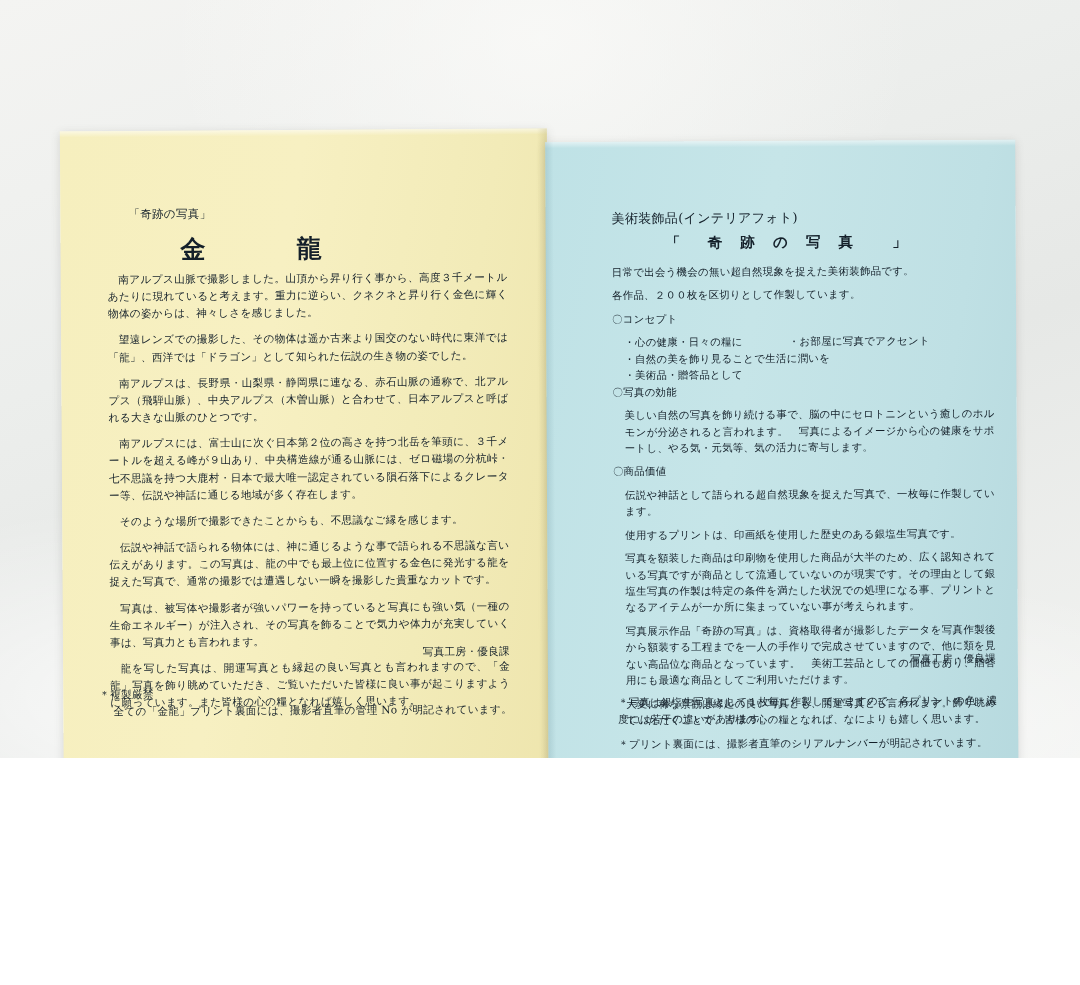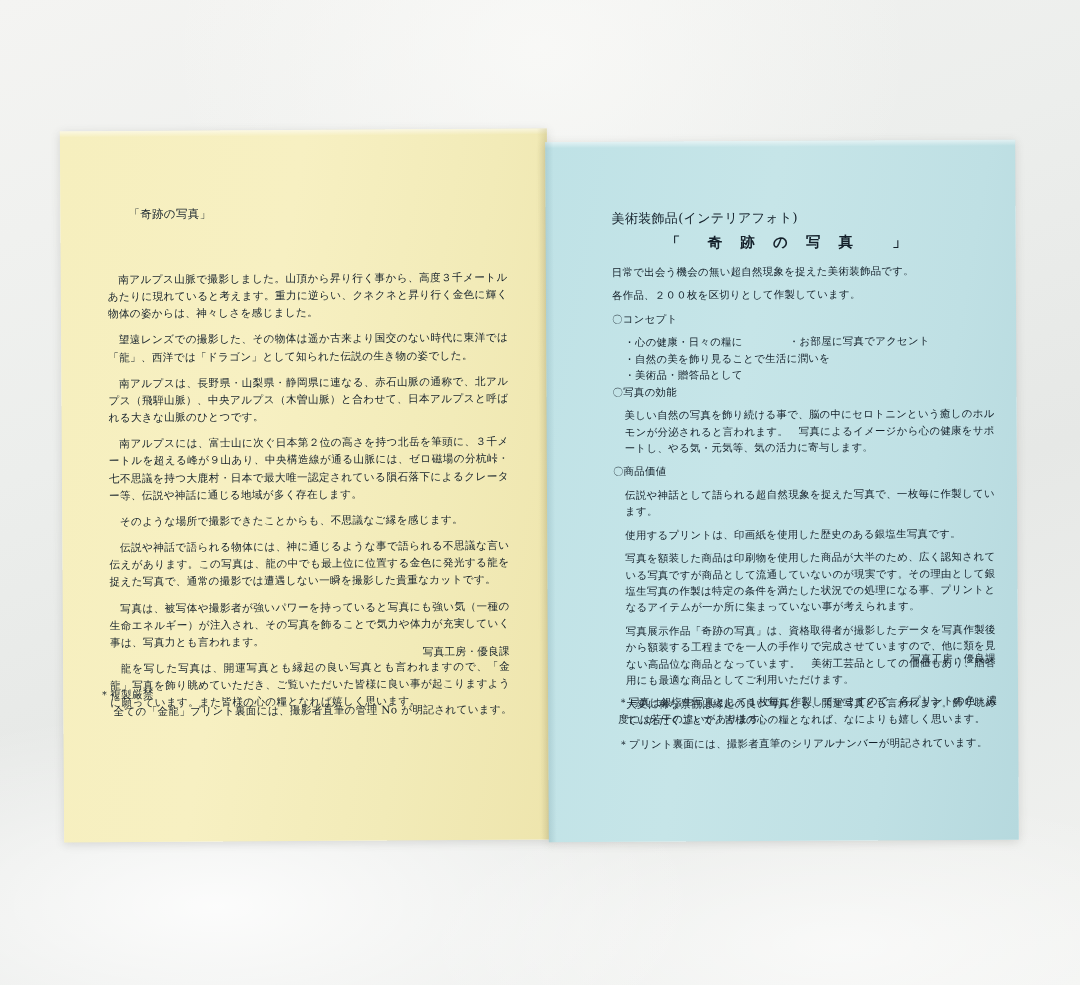--- a/index.html
+++ b/index.html
@@ -10,21 +10,21 @@
     width: 1080px;
     height: 985px;
     overflow: hidden;
     font-family: "Liberation Sans", sans-serif;
     background: #ffffff;
   }
 
   #stage {
     position: relative;
     width: 1080px;
-    height: 985px;
+    height: 758px;
     background: linear-gradient(160deg, #f4f4f2 0%, #eceeec 35%, #e6e8e6 60%, #f2f3f1 100%);
     overflow: hidden;
   }
 
   
   .bg-sheen {
     position: absolute;
     left: 0; top: 0; right: 0; bottom: 0;
     background:
       radial-gradient(ellipse 700px 280px at 20% 92%, rgba(255,255,255,0.85), rgba(255,255,255,0) 70%),
@@ -206,20 +206,21 @@
 </style>
 </head>
 <body>
 
 <div id="stage">
   <div class="bg-sheen"></div>
 
   <div class="sheet sheet-left">
     <div class="sheet-inner jp">
       <div class="l-quote-title">「奇跡の写真」</div>
+      <div class="l-main-title">金　　龍</div>
 
       <div class="l-body">
         <p>南アルプス山脈で撮影しました。山頂から昇り行く事から、高度３千メートルあたりに現れていると考えます。重力に逆らい、クネクネと昇り行く金色に輝く物体の姿からは、神々しさを感じました。</p>
         <p>望遠レンズでの撮影した、その物体は遥か古来より国交のない時代に東洋では「龍」、西洋では「ドラゴン」として知られた伝説の生き物の姿でした。</p>
         <p>南アルプスは、長野県・山梨県・静岡県に連なる、赤石山脈の通称で、北アルプス（飛騨山脈）、中央アルプス（木曽山脈）と合わせて、日本アルプスと呼ばれる大きな山脈のひとつです。</p>
         <p>南アルプスには、富士山に次ぐ日本第２位の高さを持つ北岳を筆頭に、３千メートルを超える峰が９山あり、中央構造線が通る山脈には、ゼロ磁場の分杭峠・七不思議を持つ大鹿村・日本で最大唯一認定されている隕石落下によるクレーター等、伝説や神話に通じる地域が多く存在します。</p>
         <p>そのような場所で撮影できたことからも、不思議なご縁を感じます。</p>
         <p>伝説や神話で語られる物体には、神に通じるような事で語られる不思議な言い伝えがあります。この写真は、龍の中でも最上位に位置する金色に発光する龍を捉えた写真で、通常の撮影では遭遇しない一瞬を撮影した貴重なカットです。</p>
         <p>写真は、被写体や撮影者が強いパワーを持っていると写真にも強い気（一種の生命エネルギー）が注入され、その写真を飾ることで気力や体力が充実していく事は、写真力とも言われます。</p>
         <p>龍を写した写真は、開運写真とも縁起の良い写真とも言われますので、「金龍」写真を飾り眺めていただき、ご覧いただいた皆様に良い事が起こりますように願っています。また皆様の心の糧となれば嬉しく思います。</p>

